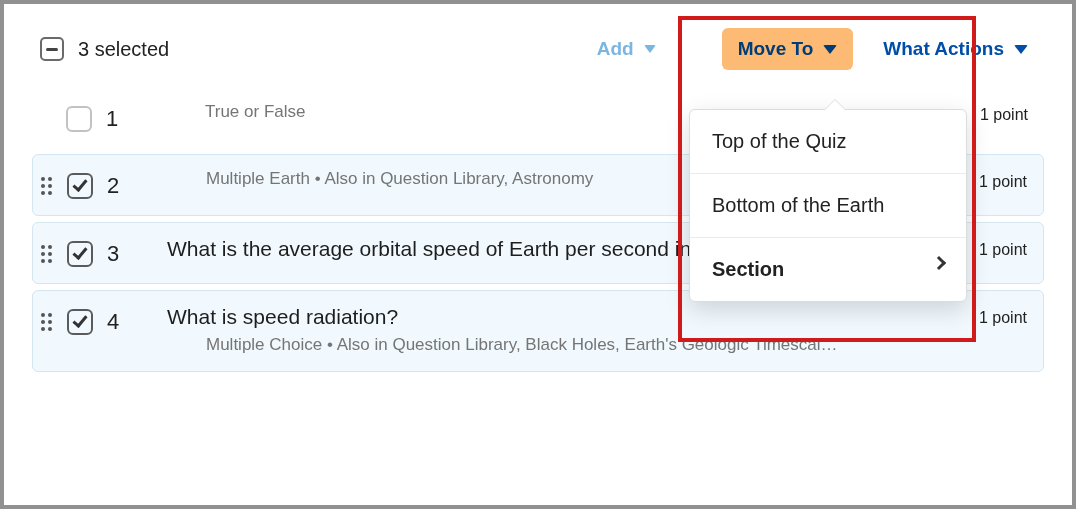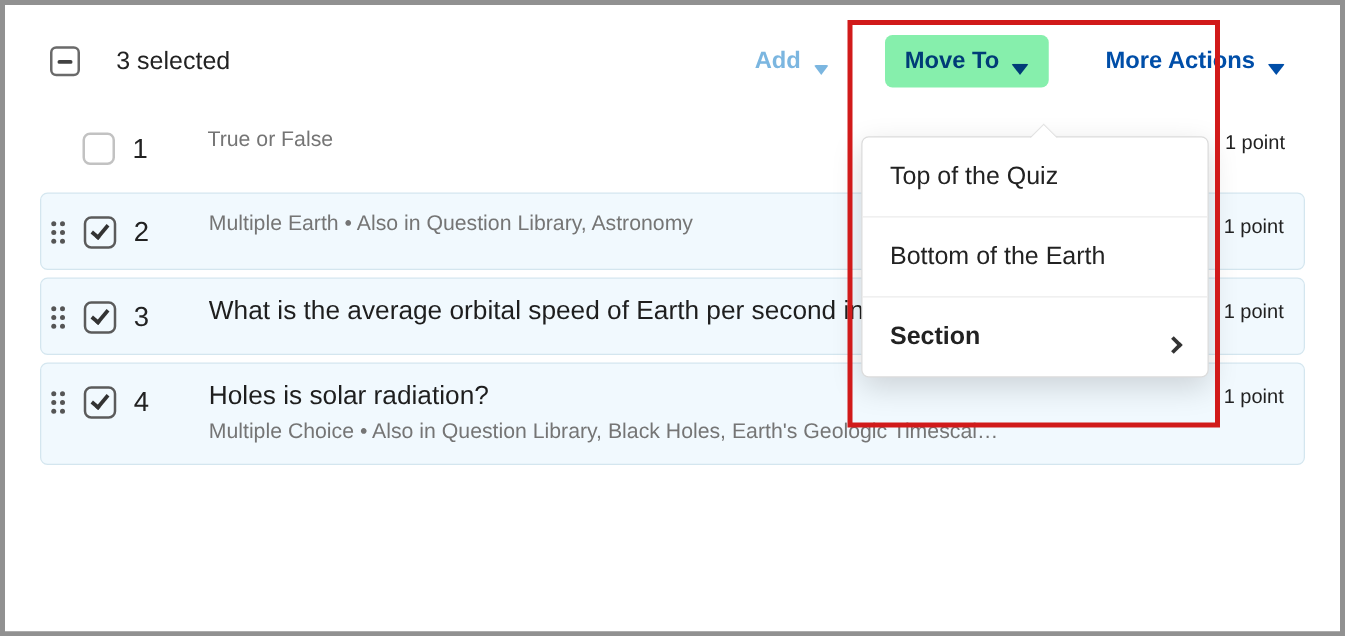--- a/index.html
+++ b/index.html
@@ -15,42 +15,42 @@
     border: 4px solid #919191;
     width: 1076px;
     height: 509px;
     position: relative;
     background: #fff;
   }
   .toolbar {
     display: flex;
     align-items: center;
     padding: 24px 28px 18px 36px;
-    gap: 29px;
+    gap: 14px;
   }
   .mixed-check {
     width: 24px; height: 24px;
     border: 2px solid #6a6a6a;
     border-radius: 5px;
     display: flex; align-items: center; justify-content: center;
     cursor: pointer;
   }
   .mixed-check .dash {
     width: 12px; height: 3px; background: #424242; border-radius: 2px;
   }
   .sel-text { font-size: 20px; color: #222; }
   .spacer { flex: 1; }
   .btn {
-    display: inline-flex; align-items: flex-end; gap: 10px;
+    display: inline-flex; align-items: center; gap: 10px;
     font-size: 19px; font-weight: 700;
     padding: 10px 16px; border-radius: 6px;
     cursor: pointer; user-select: none;
   }
   .btn-add { color: #7bb6e0; }
-  .btn-move { background: #86efac; color: #003c77; }
+  .btn-move { background: #fdba74; color: #003c77; margin-left: 36px; }
   .btn-more { color: #004ea8; }
   .chev-down {
     display: inline-block; width: 0; height: 0;
     border-left: 7px solid transparent; border-right: 7px solid transparent;
     border-top: 9px solid currentColor;
     border-radius: 2px;
   }
   .chev-down.sm { border-left-width:6px; border-right-width:6px; border-top-width:8px; }
 
   .list { padding: 0 28px; }
@@ -85,21 +85,21 @@
   .checkbox.empty { border-color: #c2c2c2; }
   .checkmark {
     width: 14px; height: 8px;
     border-left: 3px solid #333; border-bottom: 3px solid #333;
     transform: rotate(-50deg);
     margin-top: -4px;
   }
   .num { width: 34px; font-size: 22px; color: #222; padding-top: 4px; }
   .q { flex: 1; padding-left: 26px; min-width: 0; }
   .q-title { font-size: 21px; color: #1e1e1e; margin-bottom: 6px; white-space: nowrap; overflow: hidden; text-overflow: ellipsis; }
-  .q-sub { font-size: 17px; color: #757575; white-space: nowrap; overflow: hidden; text-overflow: ellipsis; }
+  .q-sub { font-size: 17px; color: #757575; white-space: nowrap; overflow: hidden; text-overflow: ellipsis; margin-left: 39px; }
   .pts { font-size: 16px; color: #222; padding: 4px 8px 0 16px; white-space: nowrap; }
 
   .popover {
     position: absolute;
     top: 105px; left: 685px;
     width: 278px;
     background: #fff;
     border: 1px solid #dcdcdc;
     border-radius: 6px;
     box-shadow: 0 8px 24px rgba(0,0,0,0.15);
@@ -112,21 +112,21 @@
     border-left: 11px solid transparent;
     border-right: 11px solid transparent;
     border-bottom: 11px solid #fff;
     filter: drop-shadow(0 -1px 0 #dcdcdc);
   }
   .pop-item {
     padding: 20px 22px;
     font-size: 20px; color: #222;
     border-bottom: 1px solid #ececec;
     cursor: pointer;
-    display: flex; align-items: flex-end; justify-content: space-between;
+    display: flex; align-items: flex-start; justify-content: space-between;
   }
   .pop-item:last-child { border-bottom: none; font-weight: bold; }
   .chev-right {
     width: 10px; height: 10px;
     border-top: 3px solid #333; border-right: 3px solid #333;
     transform: rotate(45deg);
   }
 
   .red-box {
     position: absolute;
@@ -150,21 +150,21 @@
     <div class="spacer"></div>
     <div class="btn btn-add">
       <span>Add</span>
       <span class="chev-down sm"></span>
     </div>
     <div class="btn btn-move">
       <span>Move To</span>
       <span class="chev-down"></span>
     </div>
     <div class="btn btn-more">
-      <span>More Actions</span>
+      <span>What Actions</span>
       <span class="chev-down"></span>
     </div>
   </div>
 
   <div class="list">
 
     <div class="row first">
       <div class="drag" style="visibility:hidden">
         <div class="dot-grid">
             <span></span>
@@ -234,21 +234,21 @@
             <span></span>
             <span></span>
             <span></span>
           </div>
       </div>
       <div class="checkbox">
           <div class="checkmark"></div>
         </div>
       <div class="num">4</div>
       <div class="q">
-        <div class="q-title">Holes is solar radiation?</div>
+        <div class="q-title">What is speed radiation?</div>
         <div class="q-sub">Multiple Choice   •   Also in Question Library, Black Holes, Earth's Geologic Timescal…</div>
       </div>
       <div class="pts">1 point</div>
     </div>
 
   </div>
 
   <div class="popover">
     <div class="pop-item">
       <span>Top of the Quiz</span>

